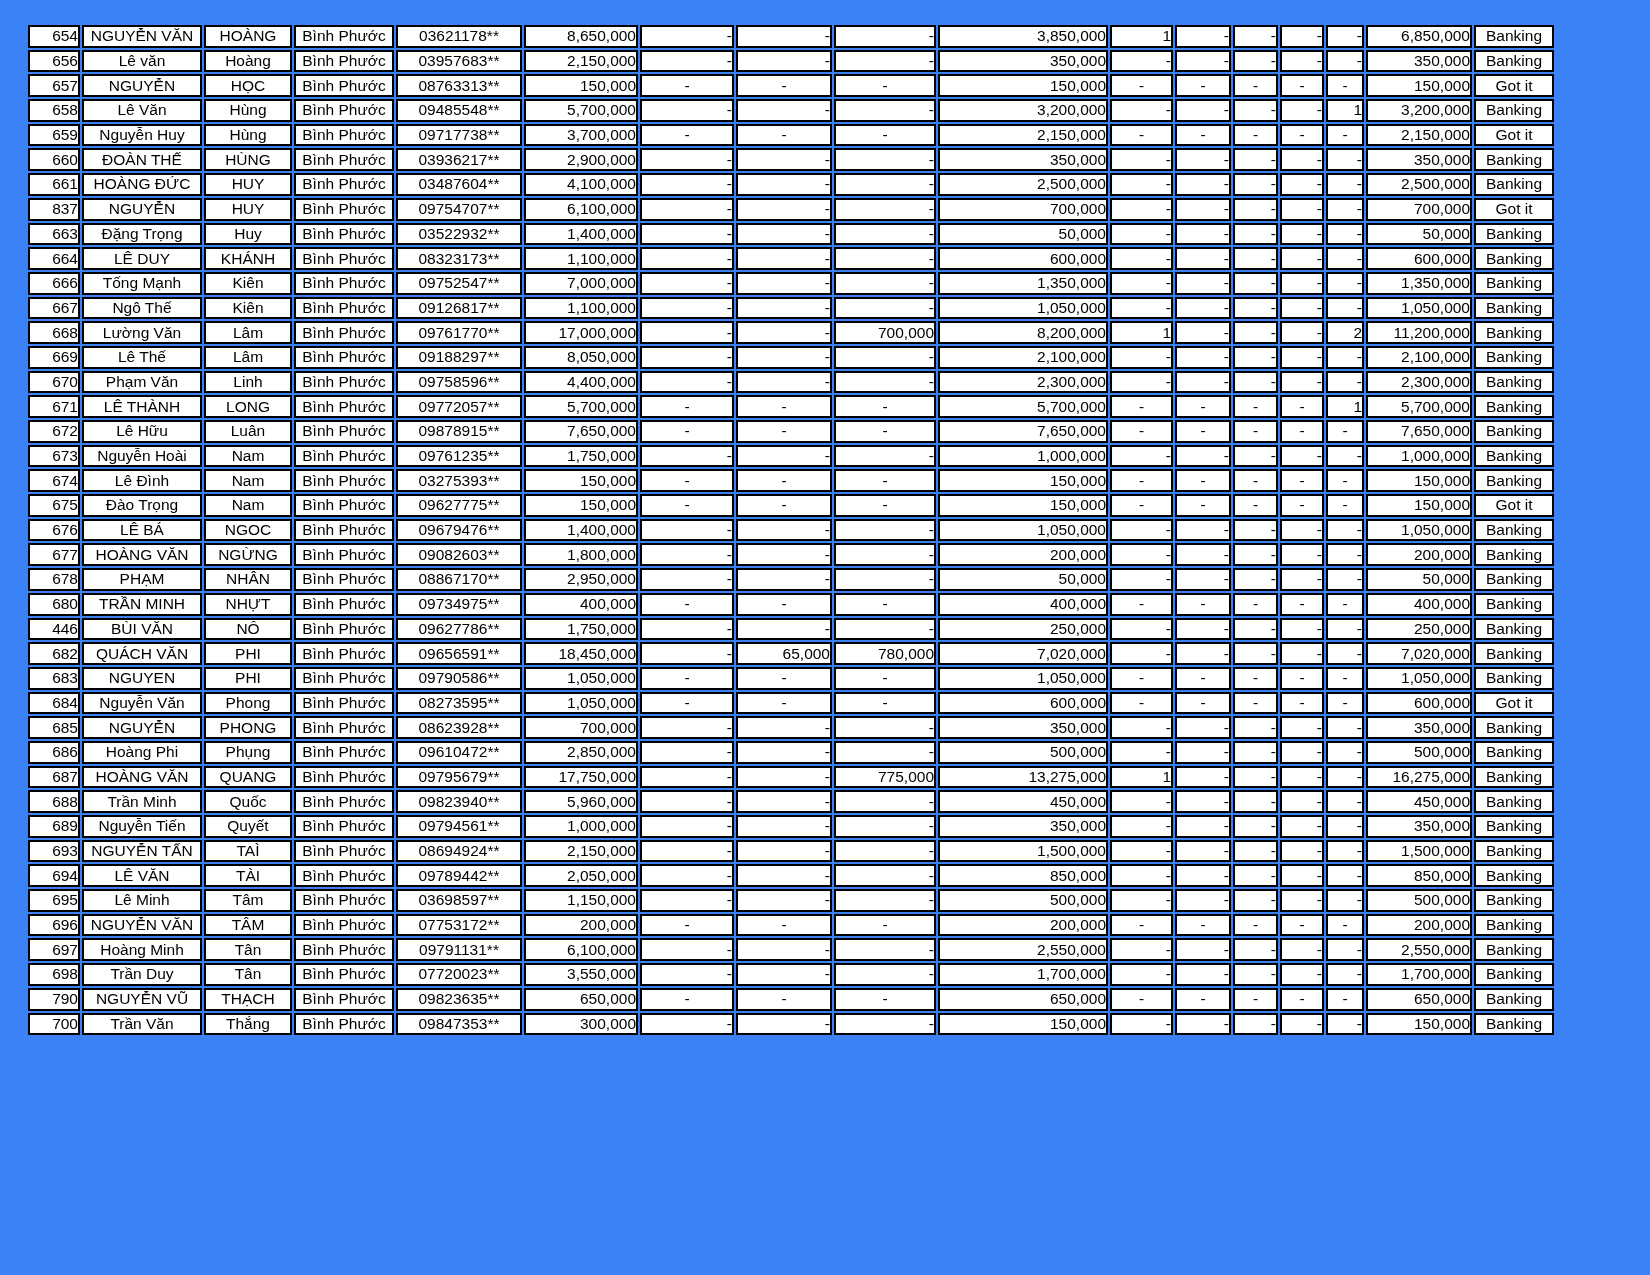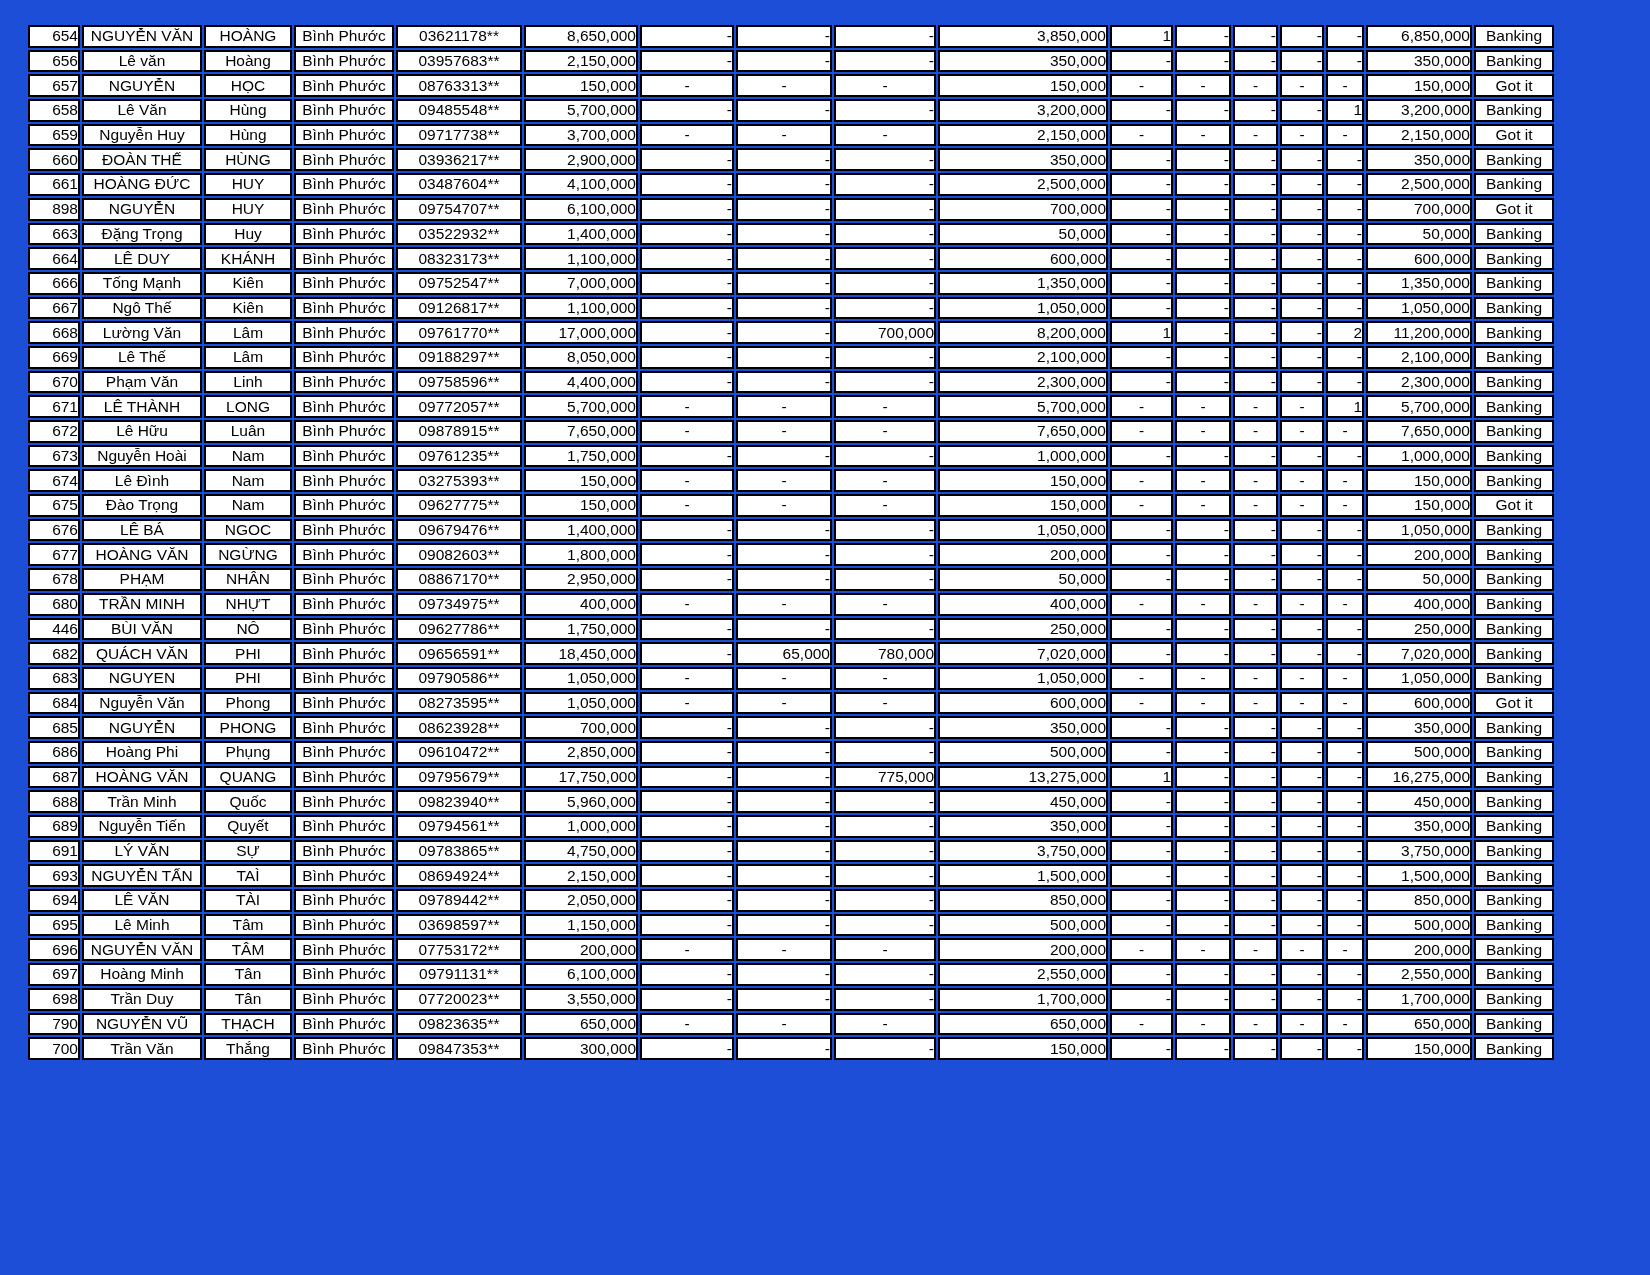--- a/index.html
+++ b/index.html
@@ -1,20 +1,20 @@
 <!DOCTYPE html>
 <html><head>
 <meta charset="utf-8">
 <style>
   html, body { margin: 0; padding: 0; background: #ffffff; }
   .page {
     position: relative;
     width: 1650px;
     height: 1275px;
-    background: #1d4ed8;
+    background: #3b82f6;
     font-family: "Liberation Sans", sans-serif;
     color: #000000;
   }
   table.sheet {
     position: absolute;
     left: 26px;
     top: 23px;
     border-collapse: separate;
     border-spacing: 2px;
     table-layout: fixed;
@@ -189,21 +189,21 @@
           <td class="amt">2,500,000</td>
           <td class="dr">-</td>
           <td class="dr">-</td>
           <td class="dr">-</td>
           <td class="dr">-</td>
           <td class="dr">-</td>
           <td class="amt">2,500,000</td>
           <td class="ctr">Banking</td>
         </tr>
         <tr>
-          <td class="num">898</td>
+          <td class="num">837</td>
           <td class="ctr">NGUYỄN</td>
           <td class="ctr">HUY</td>
           <td class="ctr">Bình Phước</td>
           <td class="ctr">09754707**</td>
           <td class="amt">6,100,000</td>
           <td class="dr">-</td>
           <td class="dr">-</td>
           <td class="dr">-</td>
           <td class="amt">700,000</td>
           <td class="dr">-</td>
@@ -680,39 +680,20 @@
           <td class="dr">-</td>
           <td class="dr">-</td>
           <td class="dr">-</td>
           <td class="amt">350,000</td>
           <td class="dr">-</td>
           <td class="dr">-</td>
           <td class="dr">-</td>
           <td class="dr">-</td>
           <td class="dr">-</td>
           <td class="amt">350,000</td>
-          <td class="ctr">Banking</td>
-        </tr>
-        <tr>
-          <td class="num">691</td>
-          <td class="ctr">LÝ VĂN</td>
-          <td class="ctr">SỰ</td>
-          <td class="ctr">Bình Phước</td>
-          <td class="ctr">09783865**</td>
-          <td class="amt">4,750,000</td>
-          <td class="dr">-</td>
-          <td class="dr">-</td>
-          <td class="dr">-</td>
-          <td class="amt">3,750,000</td>
-          <td class="dr">-</td>
-          <td class="dr">-</td>
-          <td class="dr">-</td>
-          <td class="dr">-</td>
-          <td class="dr">-</td>
-          <td class="amt">3,750,000</td>
           <td class="ctr">Banking</td>
         </tr>
         <tr>
           <td class="num">693</td>
           <td class="ctr">NGUYỄN TẤN</td>
           <td class="ctr">TAÌ</td>
           <td class="ctr">Bình Phước</td>
           <td class="ctr">08694924**</td>
           <td class="amt">2,150,000</td>
           <td class="dr">-</td>

